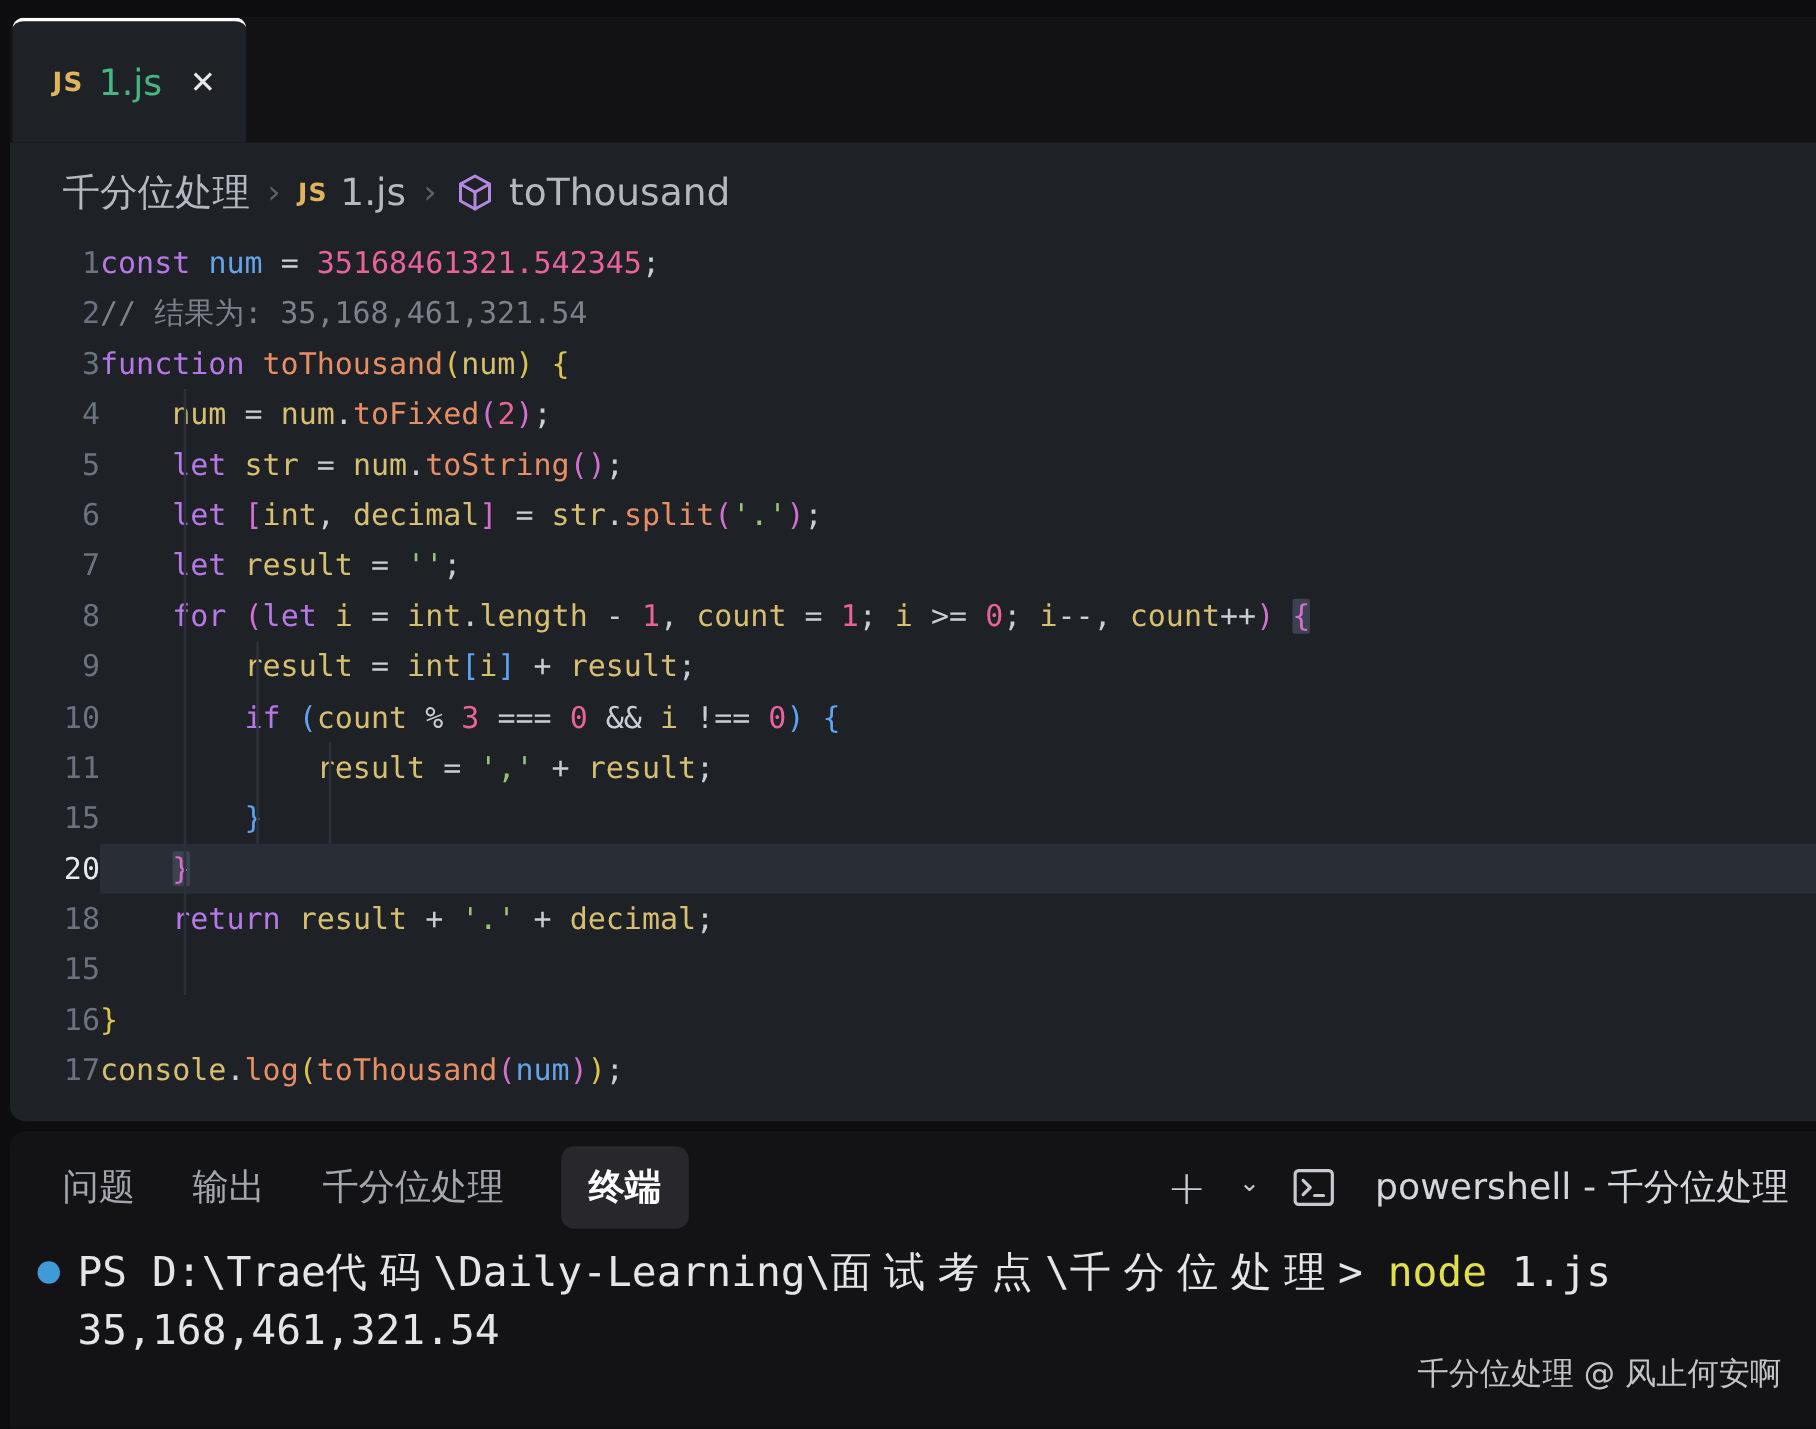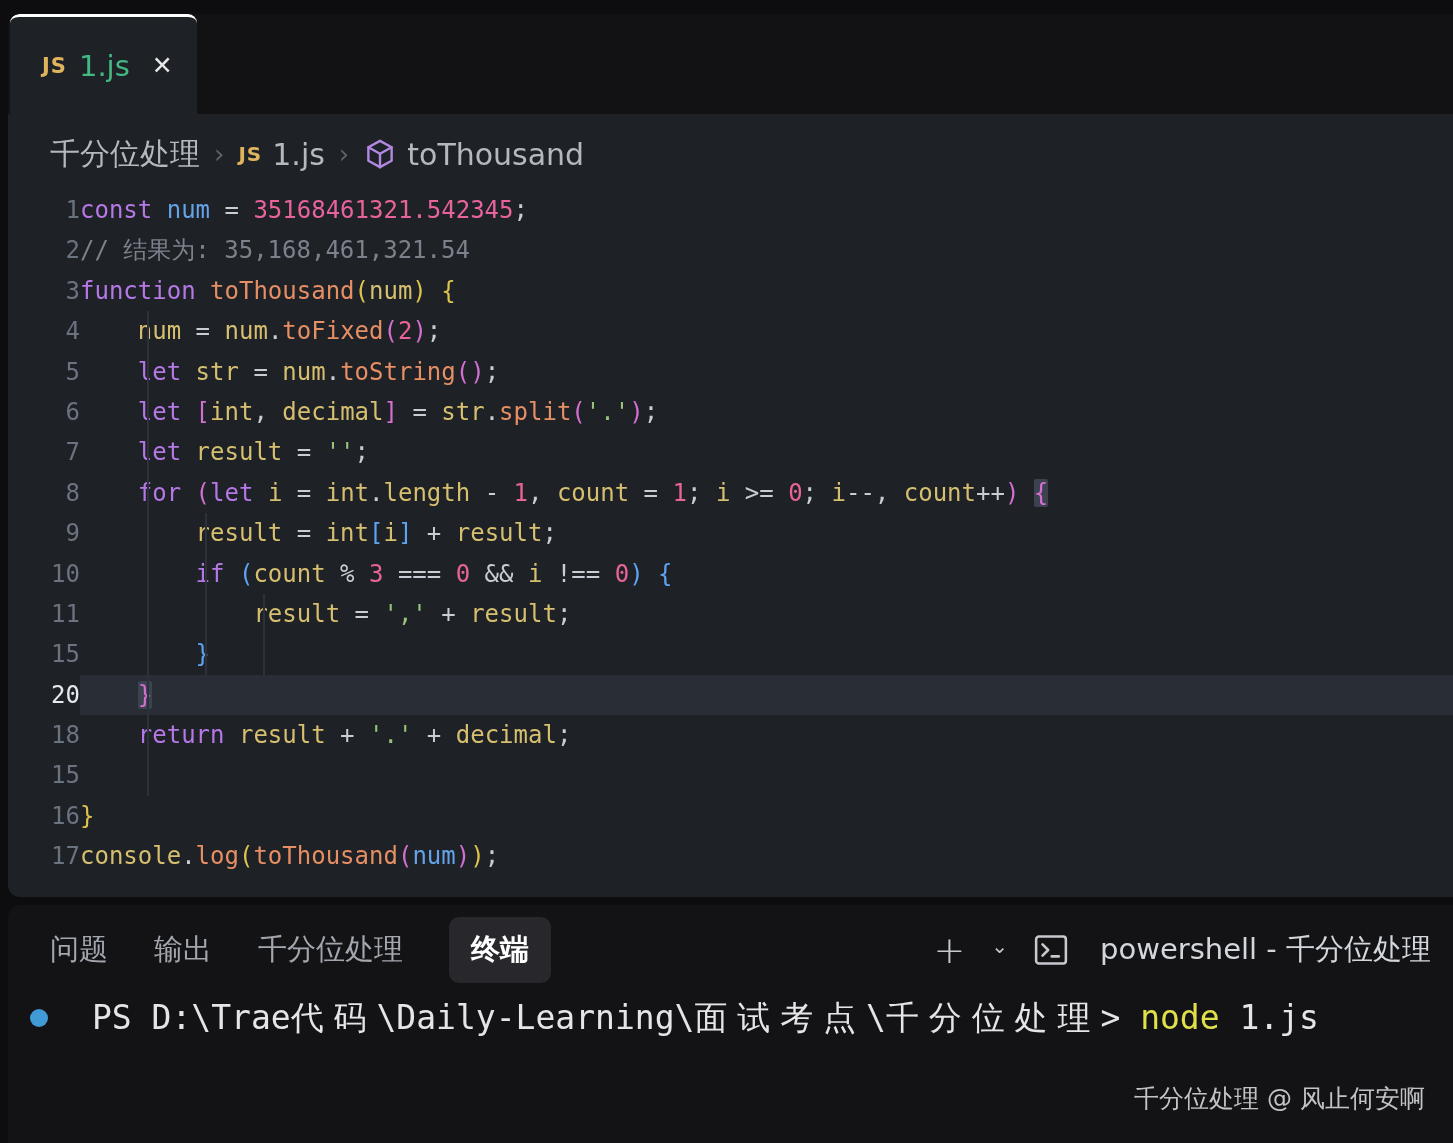--- a/index.html
+++ b/index.html
@@ -44,21 +44,21 @@
   .ptabs{display:flex;align-items:center;gap:46px;padding-left:42px;font-size:29px;color:#a2a6ad;}
   .ptab{cursor:pointer;}
   .ptab.active{color:#ffffff;background:#27272c;border-radius:10px;padding:13px 22px;font-weight:600;}
   .phead-right{position:absolute;right:22px;top:0;height:90px;display:flex;align-items:center;gap:26px;}
   .plus{color:#c6c9ce;font-size:38px;font-weight:300;line-height:1;}
   .chev{color:#c6c9ce;font-size:20px;transform:translateY(-4px);}
   .term-title{color:#d3d6db;font-size:29px;margin-left:6px;}
 
   .tbody{position:absolute;left:0;top:90px;right:0;bottom:0;
          font-family:"DejaVu Sans Mono","Liberation Mono",monospace;font-size:33px;color:#e4e5e7;}
-  .trow{display:flex;align-items:center;height:46px;line-height:46px;padding-left:22px;white-space:pre;gap:30px;}
+  .trow{display:flex;align-items:center;height:46px;line-height:46px;padding-left:22px;white-space:pre;}
   .tbullet{width:32px;flex:none;display:flex;align-items:center;height:46px;}
   .dot{width:18px;height:18px;border-radius:50%;background:#3f9ad6;}
   .ring{width:14px;height:14px;border-radius:50%;border:3.5px solid #8b8b8b;background:transparent;}
   .cjk{letter-spacing:0.3em;}
   .cursor-box{display:inline-block;width:17px;height:33px;border:2.5px solid #d4d5d7;
               vertical-align:-10px;margin-left:10px;}
 
   .watermark{position:absolute;right:28px;top:1082px;font-size:25px;color:#c2c3c5;z-index:5;
              font-family:"DejaVu Sans","Liberation Sans",sans-serif;}
 </style>
@@ -183,17 +183,18 @@
             <rect x="1.5" y="1.5" width="21" height="19" rx="2"></rect>
             <path d="M6 7 L10 11 L6 15"></path>
             <path d="M12.5 15.5 L17.5 15.5"></path>
           </svg>
         </span>
         <span class="term-title">powershell - 千分位处理</span>
       </div>
     </div>
     <div class="tbody" id="terminal-lines">
         <div class="trow"><span class="tbullet"><span class="dot"></span></span><span><span>PS D:\Trae</span><span class="cjk">代码</span><span>\Daily-Learning\</span><span class="cjk">面试考点</span><span>\</span><span class="cjk">千分位处理</span><span>&gt; </span><span style="color: rgb(224, 224, 74);">node</span><span> 1.js</span></span></div>
+        <div class="trow"><span class="tbullet"></span><span><span>35,168,461,321.54</span></span></div>
       </div>
   </div>
 
   <div class="watermark">千分位处理 @ 风止何安啊</div>
 </div>
 
 </body></html>

